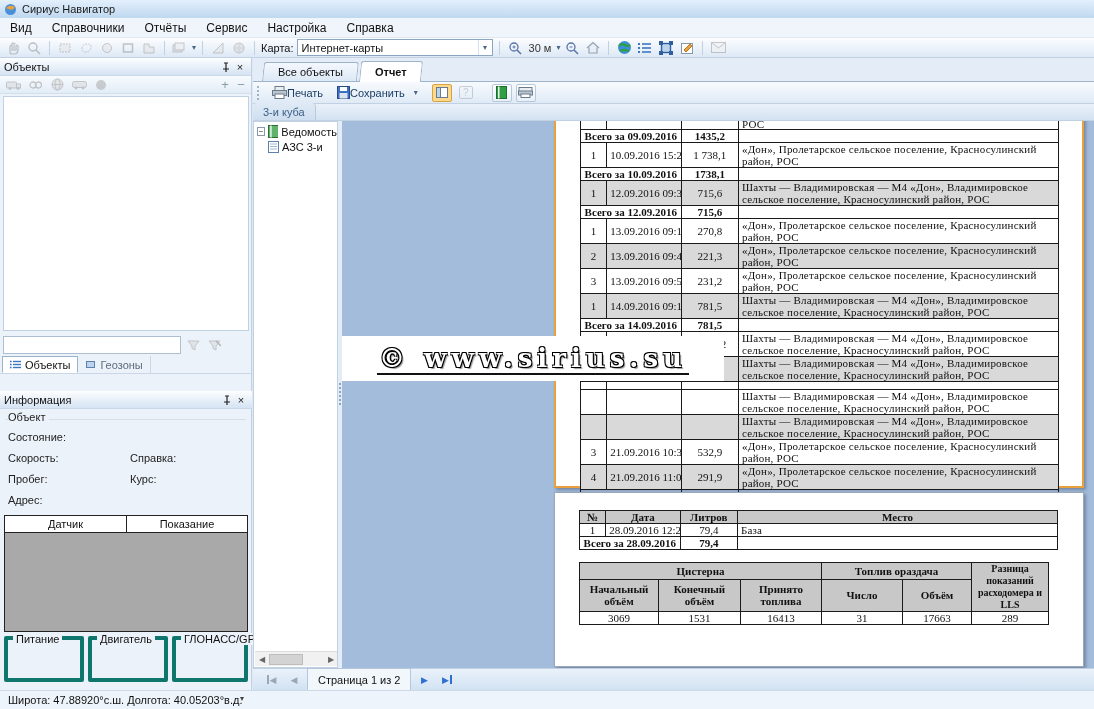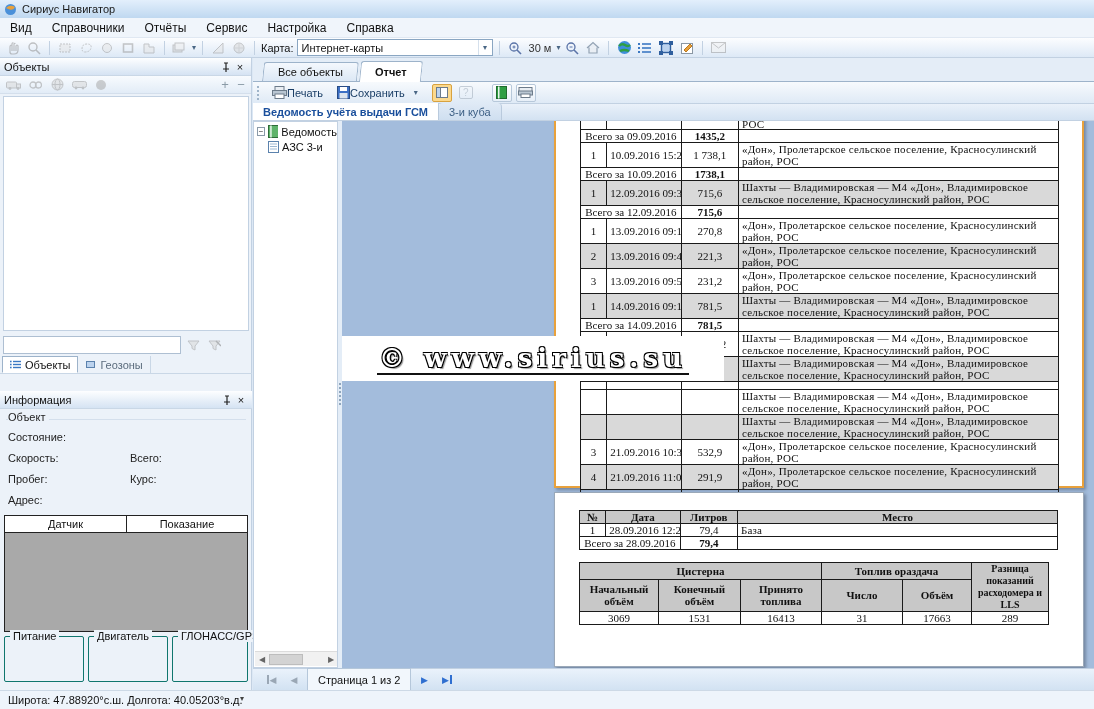--- a/index.html
+++ b/index.html
@@ -38,21 +38,21 @@
   .ltab.inactive { color:#5a6b7c; border-right:1px solid #c9d7e6; }
   #info-header { position:absolute; left:0; top:333px; width:252px; }
   #info-body { position:absolute; left:0; top:351px; width:252px; height:106px; }
   .ilabel { position:absolute; font-size:11px; color:#222; }
   #group-line { position:absolute; left:6px; top:10px; width:240px; border-top:1px solid #d4dfec; }
   #sensor-table { position:absolute; left:4px; top:457px; width:244px; height:117px; border:1px solid #222; background:#a9a9a9; }
   #sensor-head { height:17px; background:#fff; border-bottom:1px solid #222; display:flex; }
   #sensor-head .sh { display:flex; align-items:center; justify-content:center; font-size:11px; }
   #sensor-head .sh:first-child { width:122px; border-right:1px solid #222; }
   #sensor-head .sh:last-child { flex:1; }
-  .groupbox { position:absolute; top:578px; height:46px; border:1px solid #0f766e; border-radius:2px; }
+  .groupbox { position:absolute; top:578px; height:46px; border:4px solid #0f766e; border-radius:2px; }
   .groupbox .glabel { position:absolute; top:-7px; left:5px; background:#ecf2f9; padding:0 3px; font-size:11px; }
 
   
   #statusbar { position:absolute; left:0; top:690px; width:1094px; height:19px; background:#eef4fb; border-top:1px solid #cdd9e6; display:flex; align-items:center; padding:0 8px; font-size:11px; }
   #status-dd { position:absolute; left:240px; top:3px; font-size:8px; color:#444; }
 
   
   #right-area { position:absolute; left:253px; top:58px; width:841px; height:632px; background:#e4edf7; }
   #doc-tabs { position:absolute; left:0; top:0; width:841px; height:24px; border-bottom:1px solid #9db3ca; display:flex; align-items:flex-end; padding-left:10px; }
   .dtab { height:19px; padding:0 14px; display:flex; align-items:center; font-size:11px; border:1px solid #9db3ca; border-bottom:none; border-radius:3px 3px 0 0; margin-right:2px; background:linear-gradient(#f4f8fd,#dce8f5); transform:skewX(-6deg); }
@@ -87,21 +87,21 @@
   #page2 { position:absolute; left:212px; top:371px; width:530px; height:175px; background:#fff; border:1px solid #9aa8b8; box-shadow:2px 2px 3px rgba(60,70,90,.45); }
 
   table.rpt { border-collapse:collapse; font-family:"Liberation Serif",serif; font-size:11px; table-layout:fixed; }
   table.rpt td, table.rpt th { border:1px solid #1a1a1a; padding:0 3px; line-height:12px; overflow:hidden; }
   #main-table { margin:2px 0 0 24px; width:479px; }
   .c-n { text-align:center; }
   .c-d { text-align:center; white-space:nowrap; }
   .c-l { text-align:center; white-space:nowrap; }
   .c-p { text-align:left; letter-spacing:.2px; }
   .b { font-weight:bold; }
-  .c-total { text-align:center; font-weight:normal; white-space:nowrap; }
+  .c-total { text-align:center; font-weight:bold; white-space:nowrap; }
   tr.shade td { background:#d9d9d9; }
   tr.partial td { height:7px; vertical-align:bottom; border-top:none; line-height:10px; }
   tr.spacer td { height:8px; }
   #page2-table { margin:17px 0 0 24px; width:479px; }
   #page2-table th { background:#c8c8c8; text-align:center; font-weight:bold; }
   #summary-table { margin:12px 0 0 24px; width:469px; }
   #summary-table th { background:#c8c8c8; text-align:center; font-weight:bold; }
   #summary-table td { text-align:center; }
   th.small2 { font-size:10px; line-height:11px; }
 
@@ -368,21 +368,21 @@
           <path d="M3 1 h4 M5 1 v6 M2 7 h6 M5 7 v3" stroke="#222" stroke-width="1.2" fill="none"></path>
         </svg>
       </span>
     <span class="hicon">×</span>
   </div>
   <div id="info-body">
     <span class="ilabel" style="left:8px;top:2px;background:#ecf2f9;padding-right:4px;z-index:2;">Объект</span>
     <span id="group-line"></span>
     <span class="ilabel" style="left:8px;top:22px;">Состояние:</span>
     <span class="ilabel" style="left:8px;top:43px;">Скорость:</span>
-    <span class="ilabel" style="left:130px;top:43px;">Всего:</span>
+    <span class="ilabel" style="left:130px;top:43px;">Справка:</span>
     <span class="ilabel" style="left:8px;top:64px;">Пробег:</span>
     <span class="ilabel" style="left:130px;top:64px;">Курс:</span>
     <span class="ilabel" style="left:8px;top:85px;">Адрес:</span>
   </div>
   <div id="sensor-table">
     <div id="sensor-head">
       <span class="sh">Датчик</span>
       <span class="sh">Показание</span>
     </div>
   </div>
@@ -446,23 +446,20 @@
     <span class="sq-btn framed">
       <svg width="15" height="11">
           <rect x="1" y="0.5" width="13" height="4" fill="#e9eef3" stroke="#6c7b8a"></rect>
           <rect x="0.5" y="4" width="14" height="4" fill="#b9c6d2" stroke="#6c7b8a"></rect>
           <rect x="3" y="7" width="9" height="3.5" fill="#fff" stroke="#6c7b8a"></rect>
         </svg>
     </span>
   </div>
 
   <div id="report-tabbar">
-    <span class="rtab active">
-        <span>Ведомость учёта выдачи ГСМ</span>
-      </span>
     <span class="rtab inactive">
         <span>3-и куба</span>
       </span>
   </div>
 
   <div id="report-body">
     <div id="tree-panel">
       <div class="tree-item">
         <span class="expander">−</span>
         <svg width="12" height="13">

